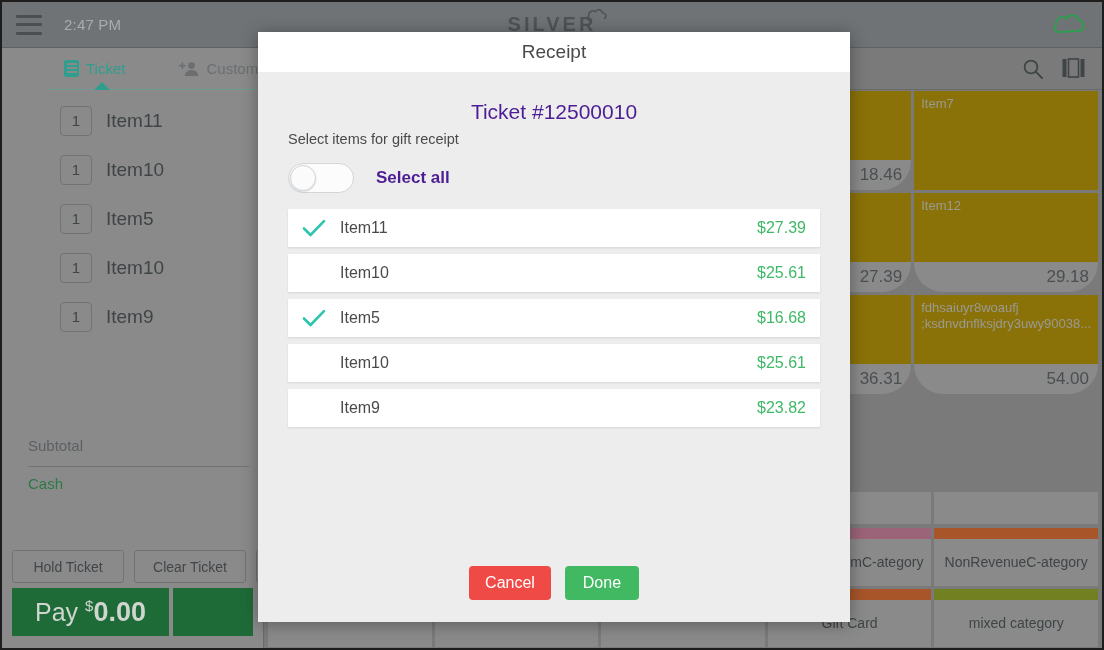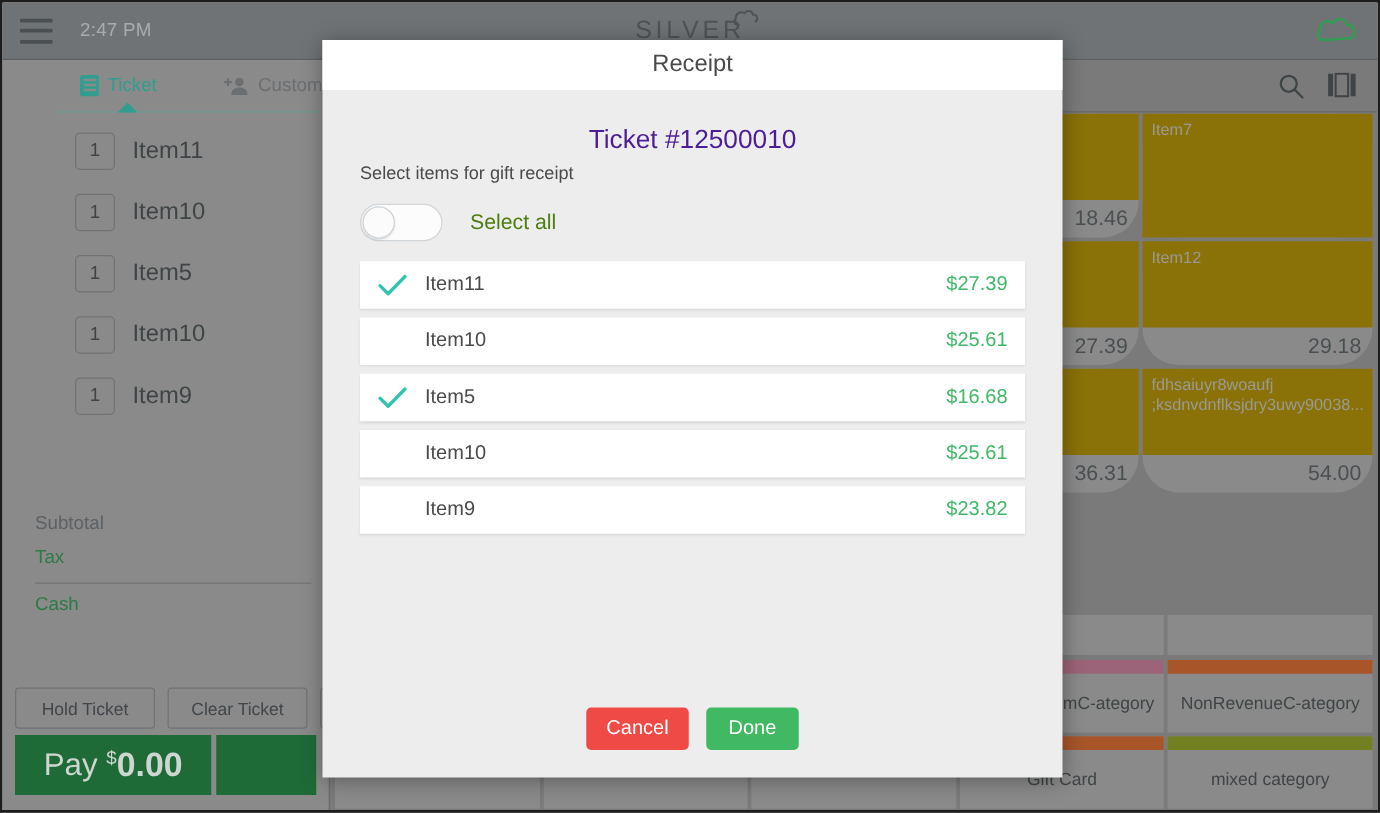--- a/index.html
+++ b/index.html
@@ -54,21 +54,21 @@
     color: #a9acad;
     letter-spacing: 0.2px;
   }
   .brand {
     position: absolute;
     left: 0; right: 0;
     text-align: center;
     font-size: 20px;
     letter-spacing: 3px;
     color: #4e5356;
-    font-weight: normal;
+    font-weight: bold;
     pointer-events: none;
   }
   .brand .cloudmark {
     position: absolute;
     margin-left: -10px;
     margin-top: -9px;
   }
   .cloud-right {
     position: absolute;
     right: 16px; top: 11px;
@@ -331,21 +331,21 @@
   }
   .switch .knob {
     position: absolute;
     left: 1px; top: 1px;
     width: 26px; height: 26px;
     border-radius: 50%;
     background: #fbfbfb;
     border: 1px solid #cfd4d8;
     box-shadow: 0 1px 2px rgba(0,0,0,0.12);
   }
-  .selectall-label { font-size: 17px; color: #4d7c0f; }
+  .selectall-label { font-size: 17px; color: #4c1d95; font-weight: bold; }
 
   .item-list { display: flex; flex-direction: column; gap: 7px; }
   .item-row {
     height: 38px;
     background: #ffffff;
     display: flex; align-items: center;
     box-shadow: 0 1px 2px rgba(0,0,0,0.10);
     padding-right: 14px;
   }
   .check-slot {
@@ -445,21 +445,20 @@
           <div class="ticket-name">Item10</div>
         </div>
         <div class="ticket-row">
           <div class="qty-box">1</div>
           <div class="ticket-name">Item9</div>
         </div>
       </div>
 
       <div class="totals">
         <div class="total-row subtotal">Subtotal</div>
-        <div class="total-row tax">Tax</div>
         <div class="hr"></div>
         <div class="total-row cash">Cash</div>
       </div>
 
       <div class="action-btns">
         <div class="act-btn">Hold Ticket</div>
         <div class="act-btn">Clear Ticket</div>
         <div class="act-btn"></div>
       </div>
 

